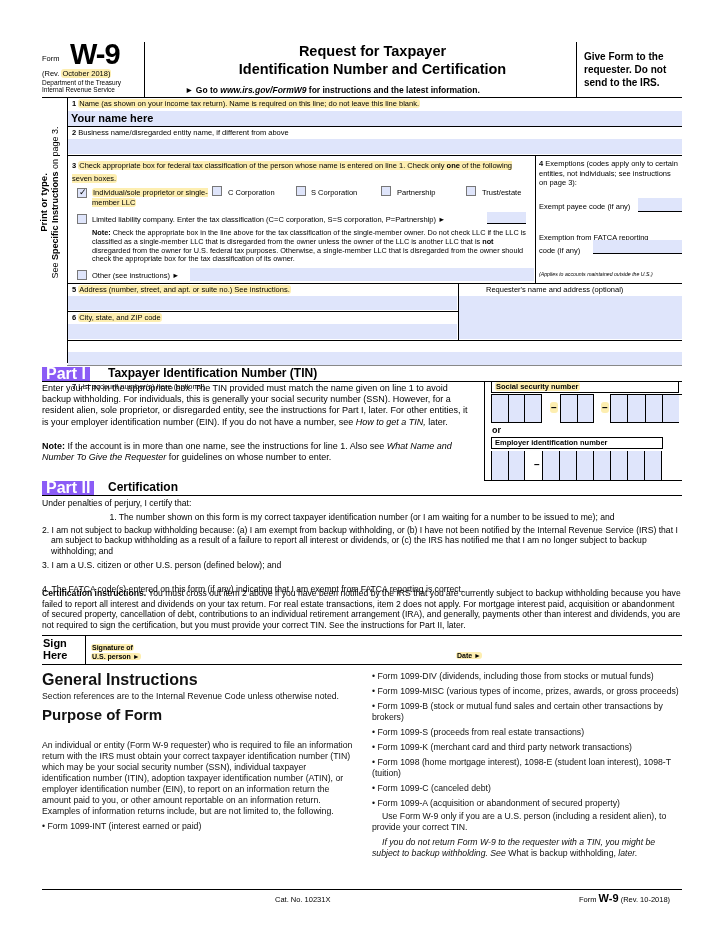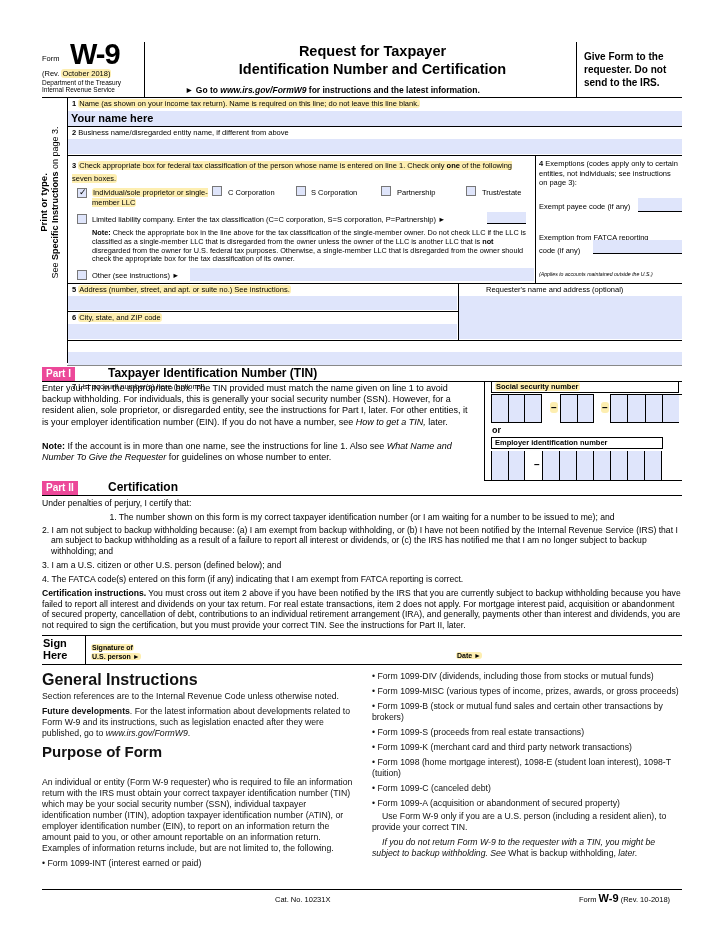--- a/index.html
+++ b/index.html
@@ -8,21 +8,21 @@
   .abs { position: absolute; }
   .hl { background: #fdeeb0; border-radius: 3px; padding: 0 1px; }
   .fill { background: #dfe5fb; }
   .b { font-weight: bold; }
   .i { font-style: italic; }
   .vline { position: absolute; background: #000; width: 1px; }
   .hline { position: absolute; background: #000; height: 1px; }
   .lbl { font-size: 7.5px; line-height: 9px; white-space: nowrap; }
   .cb { position: absolute; width: 10px; height: 10px; border: 1px solid #777; background: #dfe5fb; }
   .cb.checked::after { content: "\2713"; position: absolute; left: 1px; top: -2px; font-size: 9px; color: #000; }
-  .parttag { position: absolute; background: #ec4899; color: #fff; font-weight: bold; font-size: 10px; line-height: 14px; padding: 0 4px; }
+  .parttag { position: absolute; background: #8b5cf6; color: #fff; font-weight: bold; font-size: 16px; line-height: 14px; padding: 0 4px; }
   .body-text { font-size: 9px; line-height: 11.2px; }
   .gi { font-size: 8.7px; line-height: 11px; color: #111; }
   .gi p { margin-bottom: 4px; }
   h2.gh { font-size: 15px; font-weight: bold; line-height: 17px; }
 </style>
 </head>
 <body>
 
 <div class="abs" style="left:42px;top:40px;width:640px;height:56px;">
   <div class="abs" style="left:0;top:14px;font-size:7.5px;">Form</div>
@@ -189,21 +189,21 @@
 <div class="hline" style="left:484px;top:480px;width:198px;"></div>
 
 <div class="parttag" style="left:42px;top:481px;">Part II</div>
 <div class="abs b" style="left:108px;top:480px;font-size:12px;line-height:15px;">Certification</div>
 <div class="hline" style="left:42px;top:495px;width:640px;"></div>
 
 <div class="abs" style="left:42px;top:498px;font-size:8.6px;">Under penalties of perjury, I certify that:</div>
 <div class="abs" style="left:42px;top:512px;width:640px;font-size:8.6px;line-height:10.7px;">
   <div style="margin-bottom:2px;padding-left:9px;text-indent:-9px;text-align:center;">1. The number shown on this form is my correct taxpayer identification number (or I am waiting for a number to be issued to me); and</div>
   <div style="margin-bottom:3px;padding-left:9px;text-indent:-9px;">2. I am not subject to backup withholding because: (a) I am exempt from backup withholding, or (b) I have not been notified by the Internal Revenue Service (IRS) that I am subject to backup withholding as a result of a failure to report all interest or dividends, or (c) the IRS has notified me that I am no longer subject to backup withholding; and</div>
-  <div style="margin-bottom:3px;padding-left:9px;text-indent:-9px;">3. I am a U.S. citizen or other U.S. person (defined below); and</div>
+  <div style="margin-bottom:13px;padding-left:9px;text-indent:-9px;">3. I am a U.S. citizen or other U.S. person (defined below); and</div>
   <div style="margin-bottom:3px;padding-left:9px;text-indent:-9px;">4. The FATCA code(s) entered on this form (if any) indicating that I am exempt from FATCA reporting is correct.</div>
 </div>
 <div class="abs" style="left:42px;top:588px;width:640px;font-size:8.6px;line-height:10.6px;">
   <span class="b">Certification instructions.</span><span> You must cross out item 2 above if you have been notified by the IRS that you are currently subject to backup withholding because you have failed to report all interest and dividends on your tax return. For real estate transactions, item 2 does not apply. For mortgage interest paid, acquisition or abandonment of secured property, cancellation of debt, contributions to an individual retirement arrangement (IRA), and generally, payments other than interest and dividends, you are not required to sign the certification, but you must provide your correct TIN. See the instructions for Part II, later.</span>
 </div>
 
 <div class="hline" style="left:42px;top:635px;width:640px;"></div>
 <div class="abs b" style="left:43px;top:637px;font-size:11px;line-height:12px;">
   <div>Sign</div>
   <div>Here</div>
@@ -216,21 +216,20 @@
 <div class="abs" style="left:150px;top:637px;width:300px;height:26px;"></div>
 <div class="abs" style="left:456px;top:652px;font-size:7px;font-weight:bold;">
   <span class="hl">Date ►</span>
 </div>
 <div class="abs" style="left:490px;top:637px;width:190px;height:26px;"></div>
 <div class="hline" style="left:42px;top:664px;width:640px;"></div>
 
 <div class="abs gi" style="left:42px;top:670px;width:312px;">
   <h2 class="gh" style="font-size:16px;line-height:19px;margin-bottom:2px;">General Instructions</h2>
   <p>Section references are to the Internal Revenue Code unless otherwise noted.</p>
-  <p><span class="b">Future developments</span><span>. For the latest information about developments related to Form W-9 and its instructions, such as legislation enacted after they were published, go to </span><span class="i">www.irs.gov/FormW9</span><span>.</span></p>
   <h2 class="gh" style="margin-top:2px;margin-bottom:17px;">Purpose of Form</h2>
   <p>An individual or entity (Form W-9 requester) who is required to file an information return with the IRS must obtain your correct taxpayer identification number (TIN) which may be your social security number (SSN), individual taxpayer identification number (ITIN), adoption taxpayer identification number (ATIN), or employer identification number (EIN), to report on an information return the amount paid to you, or other amount reportable on an information return. Examples of information returns include, but are not limited to, the following.</p>
   <p>• Form 1099-INT (interest earned or paid)</p>
 </div>
 
 <div class="abs gi" style="left:372px;top:671px;width:310px;">
   <p>• Form 1099-DIV (dividends, including those from stocks or mutual funds)</p>
   <p>• Form 1099-MISC (various types of income, prizes, awards, or gross proceeds)</p>
   <p>• Form 1099-B (stock or mutual fund sales and certain other transactions by brokers)</p>
   <p>• Form 1099-S (proceeds from real estate transactions)</p>

